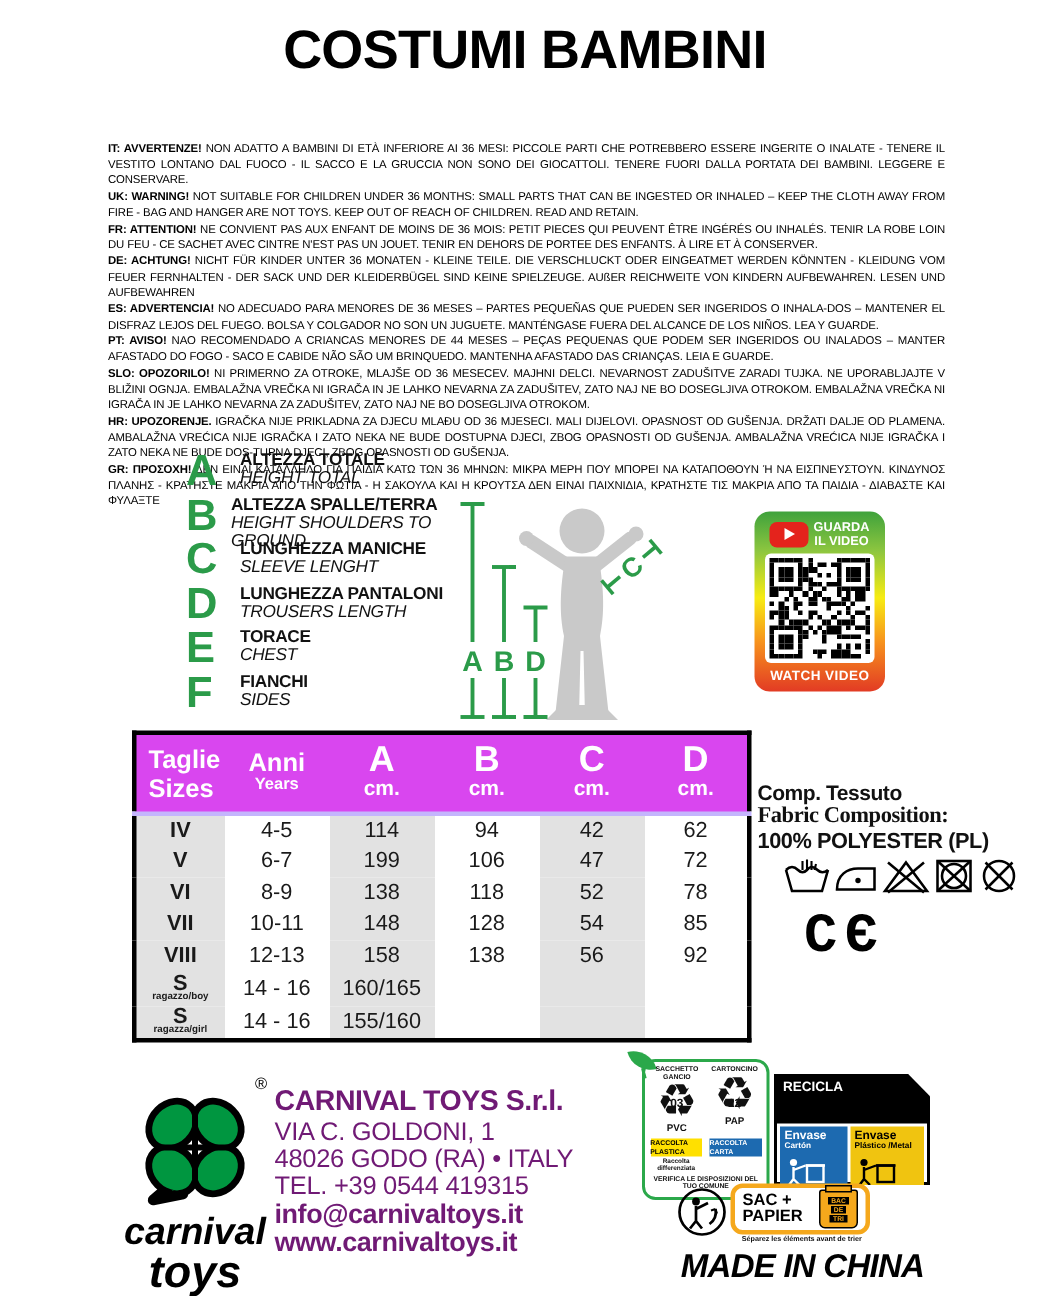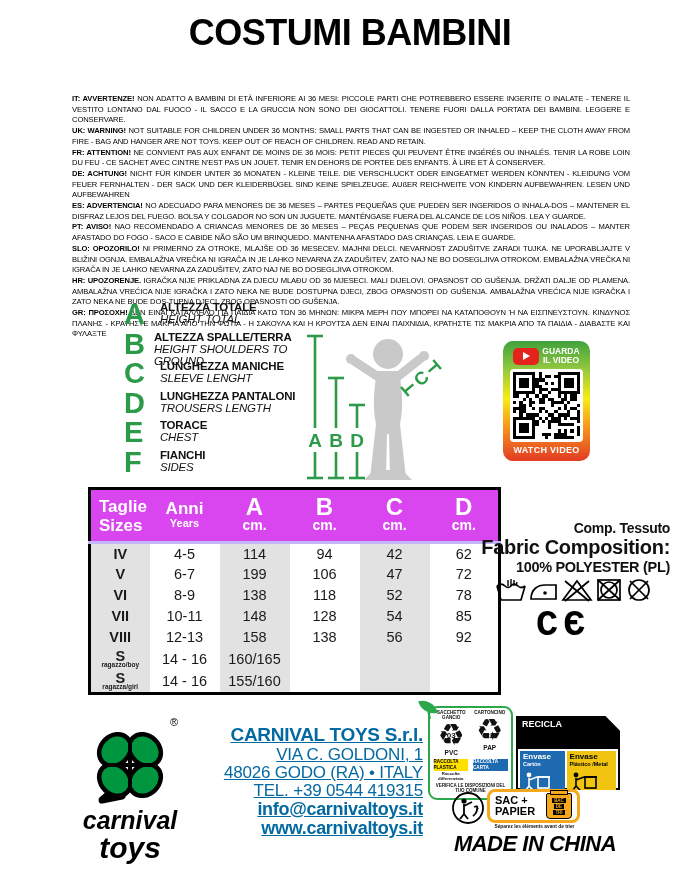--- a/index.html
+++ b/index.html
@@ -50,31 +50,31 @@
   .th-anni .small { font-size:11px; font-weight:600; }
   .th-m  { font-size:24px; line-height:18px; }
   .th-m .small { font-size:14px; font-weight:600; }
   .size-table tbody tr { height:21px; }
   .size-table tbody tr.s-row { height:23px; }
   .size-table tbody td { font-size:14.5px; color:#1a1a1a; }
   .col-gray { background:#E2E2E2; }
   td.cell-size { font-weight:800; font-size:15px; line-height:12px; }
   .size-note { font-size:6.5px; font-weight:700; display:block; line-height:6px; }
   
-  .fabric { position:absolute; top:520px; left:478px; width:192px; text-align:right; }
+  .fabric { position:absolute; top:520px; left:505px; width:192px; text-align:left; }
   .fabric .f1 { font-size:14px; font-weight:800; letter-spacing:-0.3px; }
-  .fabric .f2 { font-size:20px; font-weight:800; letter-spacing:-0.3px; }
+  .fabric .f2 { font-size:15px; font-weight:800; letter-spacing:-0.3px;font-family:Liberation Serif, serif; }
   .fabric .f3 { font-size:14.5px; font-weight:800; letter-spacing:-0.3px; }
   .care-row { display:flex; justify-content:center; gap:2px; margin-top:2px; }
   .care-row svg { display:block; }
   .ce-mark { position:absolute; top:604px; left:536px; font-size:37px; font-weight:700;
     letter-spacing:5px; font-family:Liberation Mono, monospace; color:#000000; }
   
   .logo { position:absolute; top:712px; left:82px; }
-  .address { position:absolute; top:724px; left:183px; width:240px; text-align:right; color:#0369a1;text-decoration:underline; }
+  .address { position:absolute; top:724px; left:183px; width:240px; text-align:left; color:#701a75; }
   .address .co-name { font-size:19px; font-weight:800; letter-spacing:-0.3px; }
   .address .co-line { font-size:17px; letter-spacing:-0.2px; line-height:18px; }
   .address .co-link { font-size:18px; font-weight:800; letter-spacing:-0.3px; line-height:19px; }
   
   .rec-panel { position:absolute; top:706px; left:428px; width:85px; height:94px;
     border:2.5px solid #2BA84A; border-radius:9px; background:#fff; padding:2px 2px 1px; }
   .leaf { position:absolute; top:-9px; left:-10px; width:16px; height:16px; background:#2BA84A;
     border-radius:0 100% 0 100%; transform:rotate(-15deg); }
   .leaf::after { content:""; position:absolute; left:6px; top:13px; width:2px; height:7px; background:#2BA84A; }
   .rec-cols { display:flex; justify-content:space-around; }
@@ -121,21 +121,21 @@
 <div class="page">
 
   <div class="title">COSTUMI BAMBINI</div>
 
   <div class="warnings">
     <p><span class="wlabel">IT: AVVERTENZE!</span> <span>NON ADATTO A BAMBINI DI ETÀ INFERIORE AI 36 MESI: PICCOLE PARTI CHE POTREBBERO ESSERE INGERITE O INALATE - TENERE IL VESTITO LONTANO DAL FUOCO - IL SACCO E LA GRUCCIA NON SONO DEI GIOCATTOLI. TENERE FUORI DALLA PORTATA DEI BAMBINI. LEGGERE E CONSERVARE.</span></p>
     <p><span class="wlabel">UK: WARNING!</span> <span>NOT SUITABLE FOR CHILDREN UNDER 36 MONTHS: SMALL PARTS THAT CAN BE INGESTED OR INHALED – KEEP THE CLOTH AWAY FROM FIRE - BAG AND HANGER ARE NOT  TOYS. KEEP OUT OF REACH OF CHILDREN.  READ AND RETAIN.</span></p>
     <p><span class="wlabel">FR: ATTENTION!</span> <span>NE CONVIENT PAS AUX ENFANT DE MOINS DE 36 MOIS: PETIT PIECES QUI PEUVENT  ÊTRE INGÉRÉS OU INHALÉS. TENIR LA ROBE LOIN DU FEU - CE SACHET AVEC CINTRE N'EST PAS UN JOUET. TENIR EN DEHORS DE PORTEE DES ENFANTS. À LIRE ET À CONSERVER.</span></p>
     <p><span class="wlabel">DE: ACHTUNG!</span> <span>NICHT FÜR KINDER UNTER 36 MONATEN - KLEINE TEILE. DIE VERSCHLUCKT ODER EINGEATMET WERDEN KÖNNTEN - KLEIDUNG VOM FEUER FERNHALTEN - DER SACK UND DER KLEIDERBÜGEL SIND KEINE SPIELZEUGE. AUßER REICHWEITE VON KINDERN AUFBEWAHREN. LESEN UND AUFBEWAHREN</span></p>
     <p><span class="wlabel">ES: ADVERTENCIA!</span> <span>NO ADECUADO PARA MENORES DE 36 MESES – PARTES PEQUEÑAS QUE PUEDEN SER INGERIDOS O INHALA-DOS – MANTENER EL DISFRAZ LEJOS DEL FUEGO. BOLSA Y COLGADOR NO SON UN JUGUETE. MANTÉNGASE FUERA DEL ALCANCE DE LOS NIÑOS. LEA Y GUARDE.</span></p>
-    <p><span class="wlabel">PT: AVISO!</span> <span>NAO RECOMENDADO A CRIANCAS MENORES DE 36 MESES – PEÇAS PEQUENAS QUE PODEM SER INGERIDOS OU INALADOS – MANTER AFASTADO DO FOGO - SACO E CABIDE NÃO SÃO UM BRINQUEDO. MANTENHA AFASTADO DAS CRIANÇAS. LEIA E GUARDE.</span></p>
+    <p><span class="wlabel">PT: AVISO!</span> <span>NAO RECOMENDADO A CRIANCAS MENORES DE 44 MESES – PEÇAS PEQUENAS QUE PODEM SER INGERIDOS OU INALADOS – MANTER AFASTADO DO FOGO - SACO E CABIDE NÃO SÃO UM BRINQUEDO. MANTENHA AFASTADO DAS CRIANÇAS. LEIA E GUARDE.</span></p>
     <p><span class="wlabel">SLO: OPOZORILO!</span> <span>NI PRIMERNO ZA OTROKE, MLAJŠE OD 36 MESECEV. MAJHNI DELCI. NEVARNOST ZADUŠITVE ZARADI TUJKA. NE UPORABLJAJTE V BLIŽINI OGNJA. EMBALAŽNA VREČKA NI IGRAČA IN JE LAHKO NEVARNA ZA ZADUŠITEV, ZATO NAJ NE BO DOSEGLJIVA OTROKOM.  EMBALAŽNA VREČKA NI IGRAČA IN JE LAHKO NEVARNA ZA ZADUŠITEV, ZATO NAJ NE BO DOSEGLJIVA OTROKOM.</span></p>
     <p><span class="wlabel">HR: UPOZORENJE.</span> <span>IGRAČKA NIJE PRIKLADNA ZA DJECU MLAĐU OD 36 MJESECI. MALI DIJELOVI. OPASNOST OD GUŠENJA. DRŽATI DALJE OD PLAMENA. AMBALAŽNA VREĆICA NIJE IGRAČKA I ZATO NEKA NE BUDE DOSTUPNA DJECI, ZBOG OPASNOSTI OD GUŠENJA. AMBALAŽNA VREĆICA NIJE IGRAČKA I ZATO NEKA NE BUDE DOS-TUPNA DJECI, ZBOG OPASNOSTI OD GUŠENJA.</span></p>
     <p><span class="wlabel">GR: ΠΡΟΣΟΧΗ!</span> <span>ΔΕΝ ΕΙΝΑΙ ΚΑΤΑΛΛΗΛΟ ΓΙΑ ΠΑΙΔΙΑ ΚΑΤΩ ΤΩΝ 36 ΜΗΝΩΝ: ΜΙΚΡΑ ΜΕΡΗ ΠΟΥ ΜΠΟΡΕΙ ΝΑ ΚΑΤΑΠΟΘΟΥΝ Ή ΝΑ ΕΙΣΠΝΕΥΣΤΟΥΝ. ΚΙΝΔΥΝΟΣ ΠΛΑΝΗΣ - ΚΡΑΤΗΣΤΕ ΜΑΚΡΙΑ ΑΠΟ ΤΗΝ ΦΩΤΙΑ - Η ΣΑΚΟΥΛΑ ΚΑΙ Η ΚΡΟΥΤΣΑ ΔΕΝ ΕΙΝΑΙ ΠΑΙΧΝΙΔΙΑ, ΚΡΑΤΗΣΤΕ ΤΙΣ ΜΑΚΡΙΑ ΑΠΟ ΤΑ ΠΑΙΔΙΑ - ΔΙΑΒΑΣΤΕ ΚΑΙ ΦΥΛΑΞΤΕ</span></p>
   </div>
 
   <div class="legend">
     <div class="legend-row">
       <div class="legend-letter">A</div>
       <div class="legend-text">
           <div class="it">ALTEZZA TOTALE</div>

